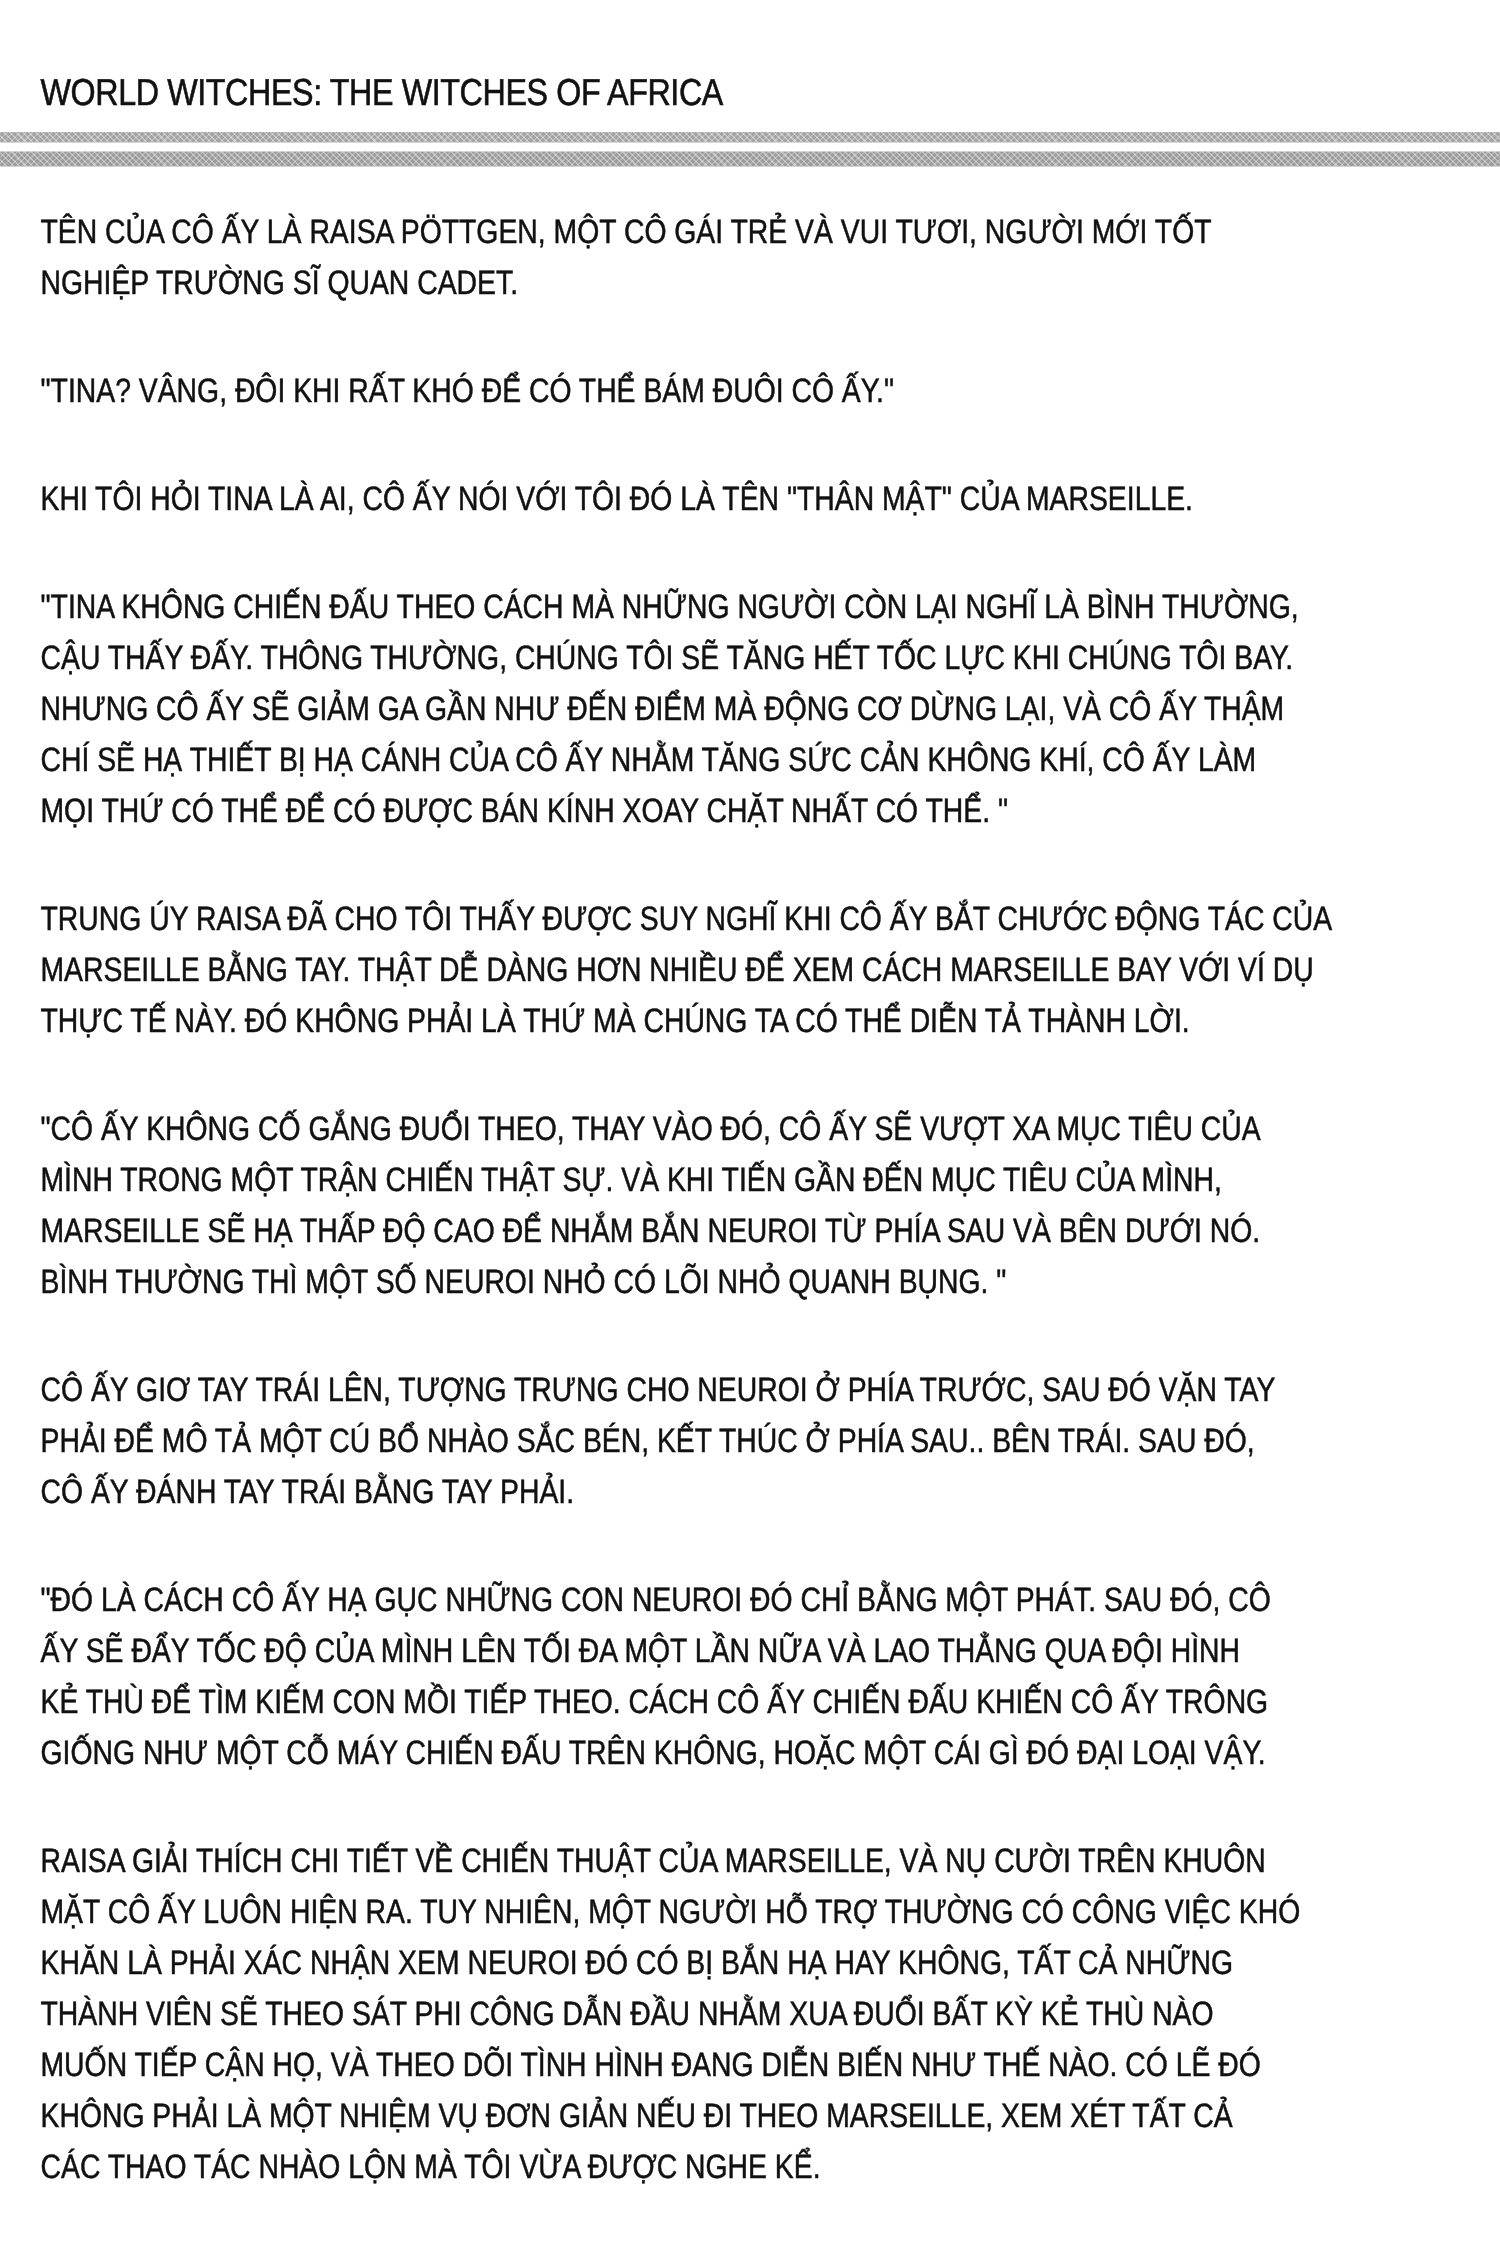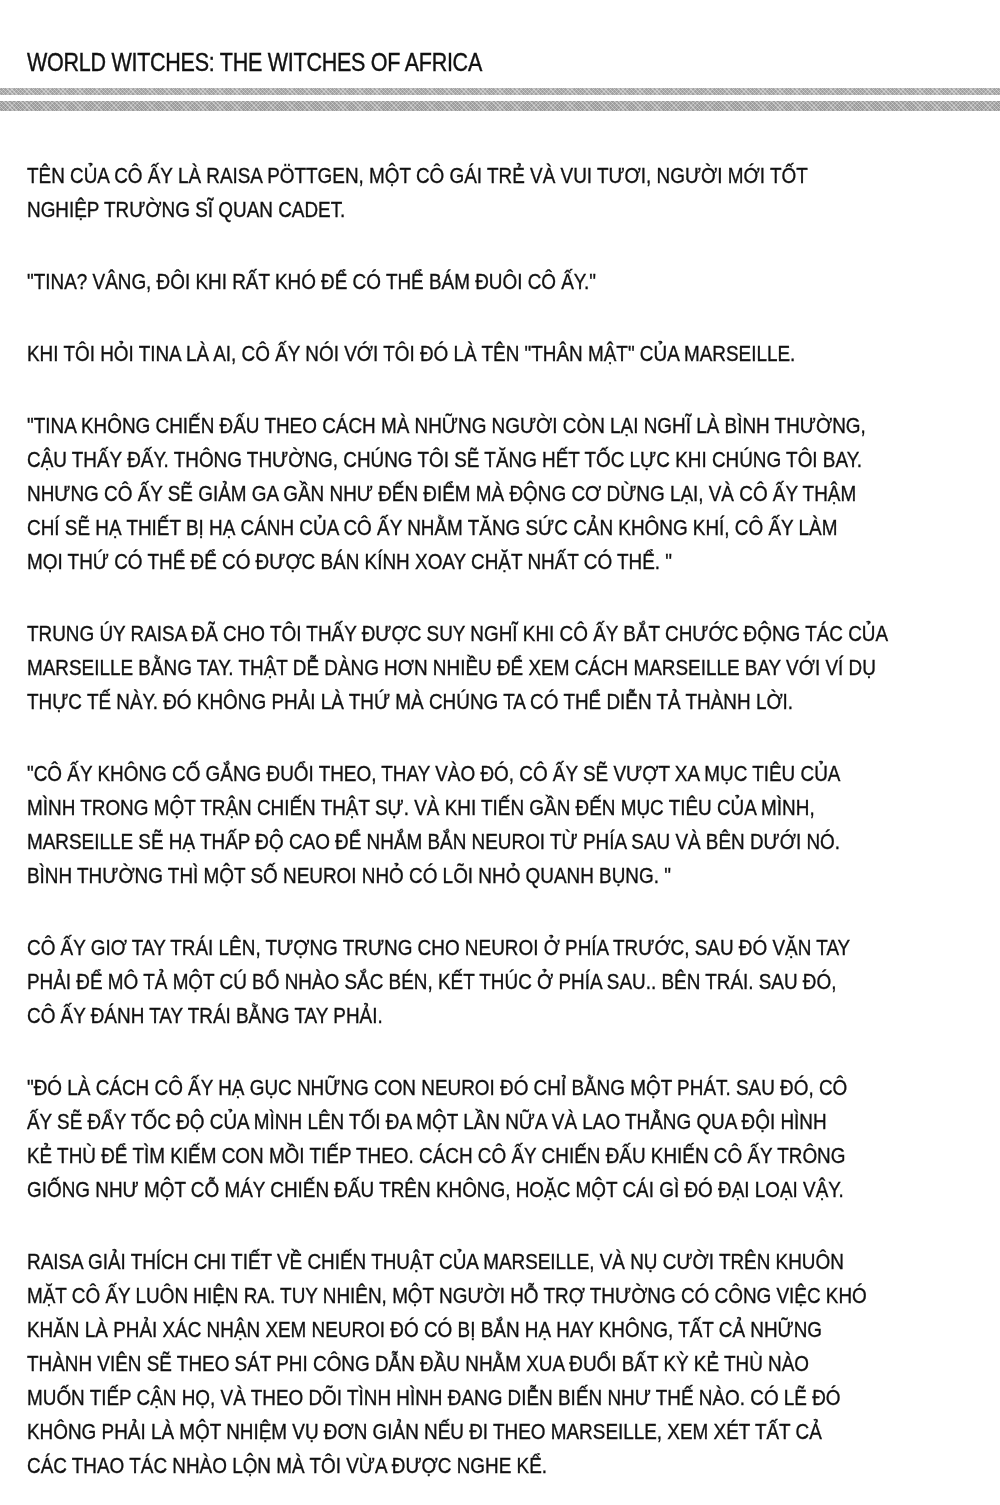--- a/index.html
+++ b/index.html
@@ -42,21 +42,21 @@
     background-image:
       repeating-linear-gradient(45deg, rgba(255,255,255,0.35) 0 1px, transparent 1px 3px),
       repeating-linear-gradient(-45deg, rgba(255,255,255,0.25) 0 1px, transparent 1px 3px);
   }
   .stripe-thin { top: 88px; height: 7px; background-color: #a3a3a3; }
   .stripe-thick { top: 101px; height: 10px; background-color: #9c9c9c; }
 
   .article {
     position: absolute;
     left: 27px;
-    top: 159px;
+    top: 138px;
     width: 960px;
   }
   .paragraph {
     margin: 0;
     font-size: 22.5px;
     line-height: 34px;
     white-space: nowrap;
     transform: scaleX(0.84);
     transform-origin: left top;
     -webkit-text-stroke: 0.35px #111;

